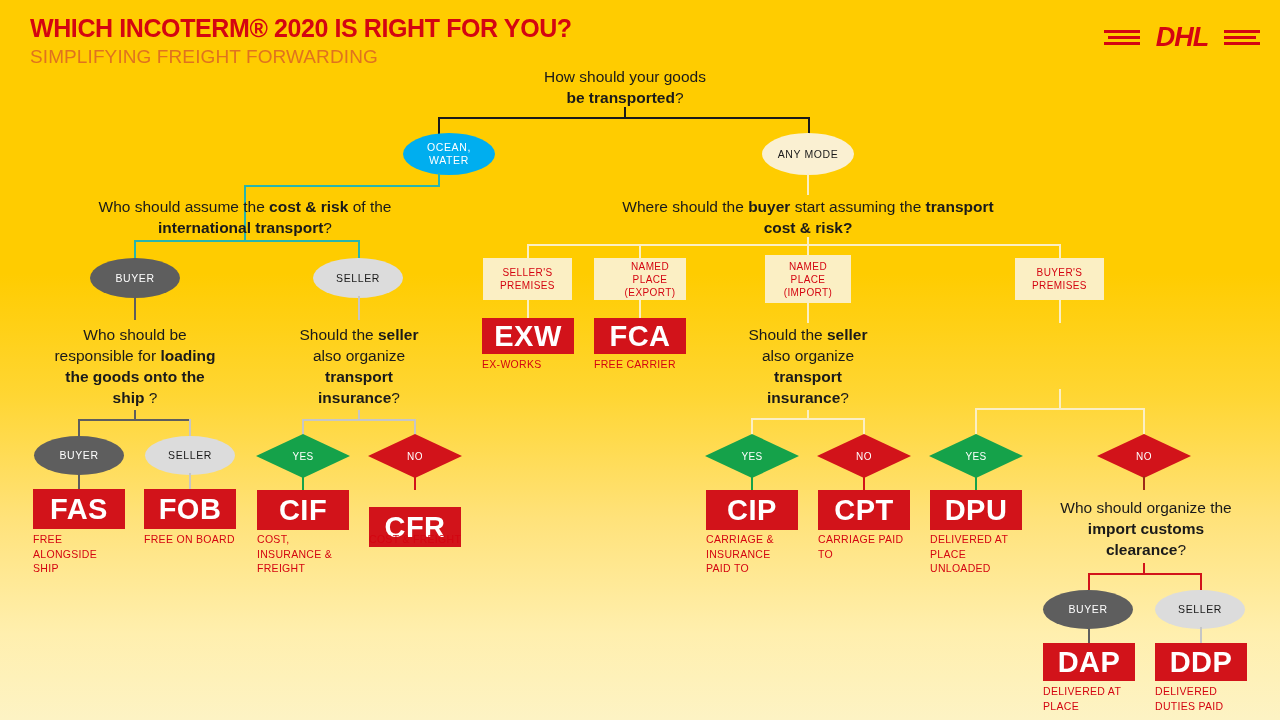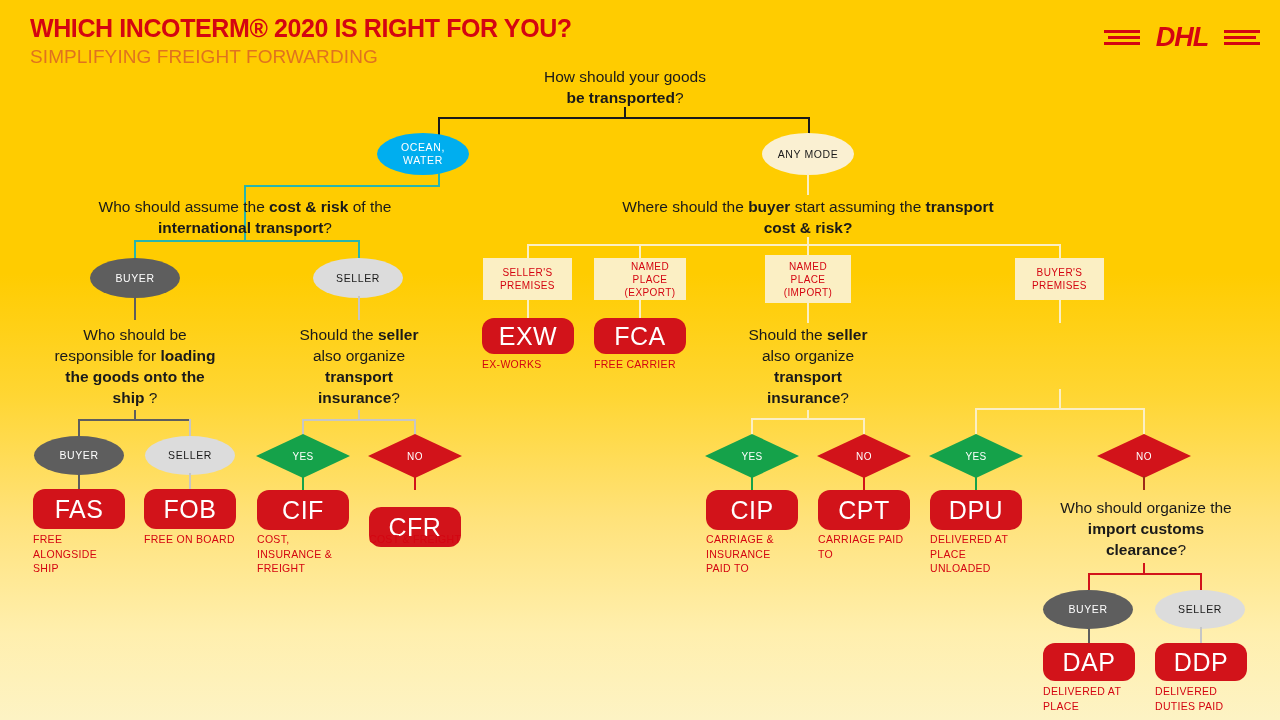--- a/index.html
+++ b/index.html
@@ -83,24 +83,24 @@
     line-height: 13px;
     display: flex; align-items: center; justify-content: center;
     text-align: center;
     padding: 3px;
   }
 
   .term {
     position: absolute;
     background: #D2131A;
     color: #FFFFFF;
-    font-weight: normal;
-    font-size: 25px;
+    font-weight: bold;
+    font-size: 29px;
     letter-spacing: 0.5px;
-    display: flex; align-items: center; justify-content: center; border-radius: 12px;
+    display: flex; align-items: center; justify-content: center;
   }
   .termcap {
     position: absolute;
     color: #D40511;
     font-size: 10.5px;
     letter-spacing: 0.3px;
     line-height: 14.5px;
     text-transform: uppercase;
   }
 
@@ -140,21 +140,21 @@
   <div class="qtext" style="left:500px; top:66px; width:250px;">
     <span>How should your goods</span><br>
     <b>be transported</b><span>?</span>
   </div>
 
   <div class="ln v c-black" style="left:624px; top:107px; height:11px;"></div>
   <div class="ln h c-black" style="left:438px; top:117px; width:372px;"></div>
   <div class="ln v c-black" style="left:438px; top:117px; height:20px;"></div>
   <div class="ln v c-black" style="left:808px; top:117px; height:20px;"></div>
 
-  <div class="ellipse el-ocean" style="left:377px; top:133px; width:92px; height:42px;">
+  <div class="ellipse el-ocean" style="left:403px; top:133px; width:92px; height:42px;">
     <span>
       <span>OCEAN,</span><br>
       <span>WATER</span>
     </span>
   </div>
   <div class="ellipse el-anymode" style="left:762px; top:133px; width:92px; height:42px;">
     <span>ANY MODE</span>
   </div>
 
   <div class="ln v c-teal" style="left:438px; top:173px; height:14px;"></div>

